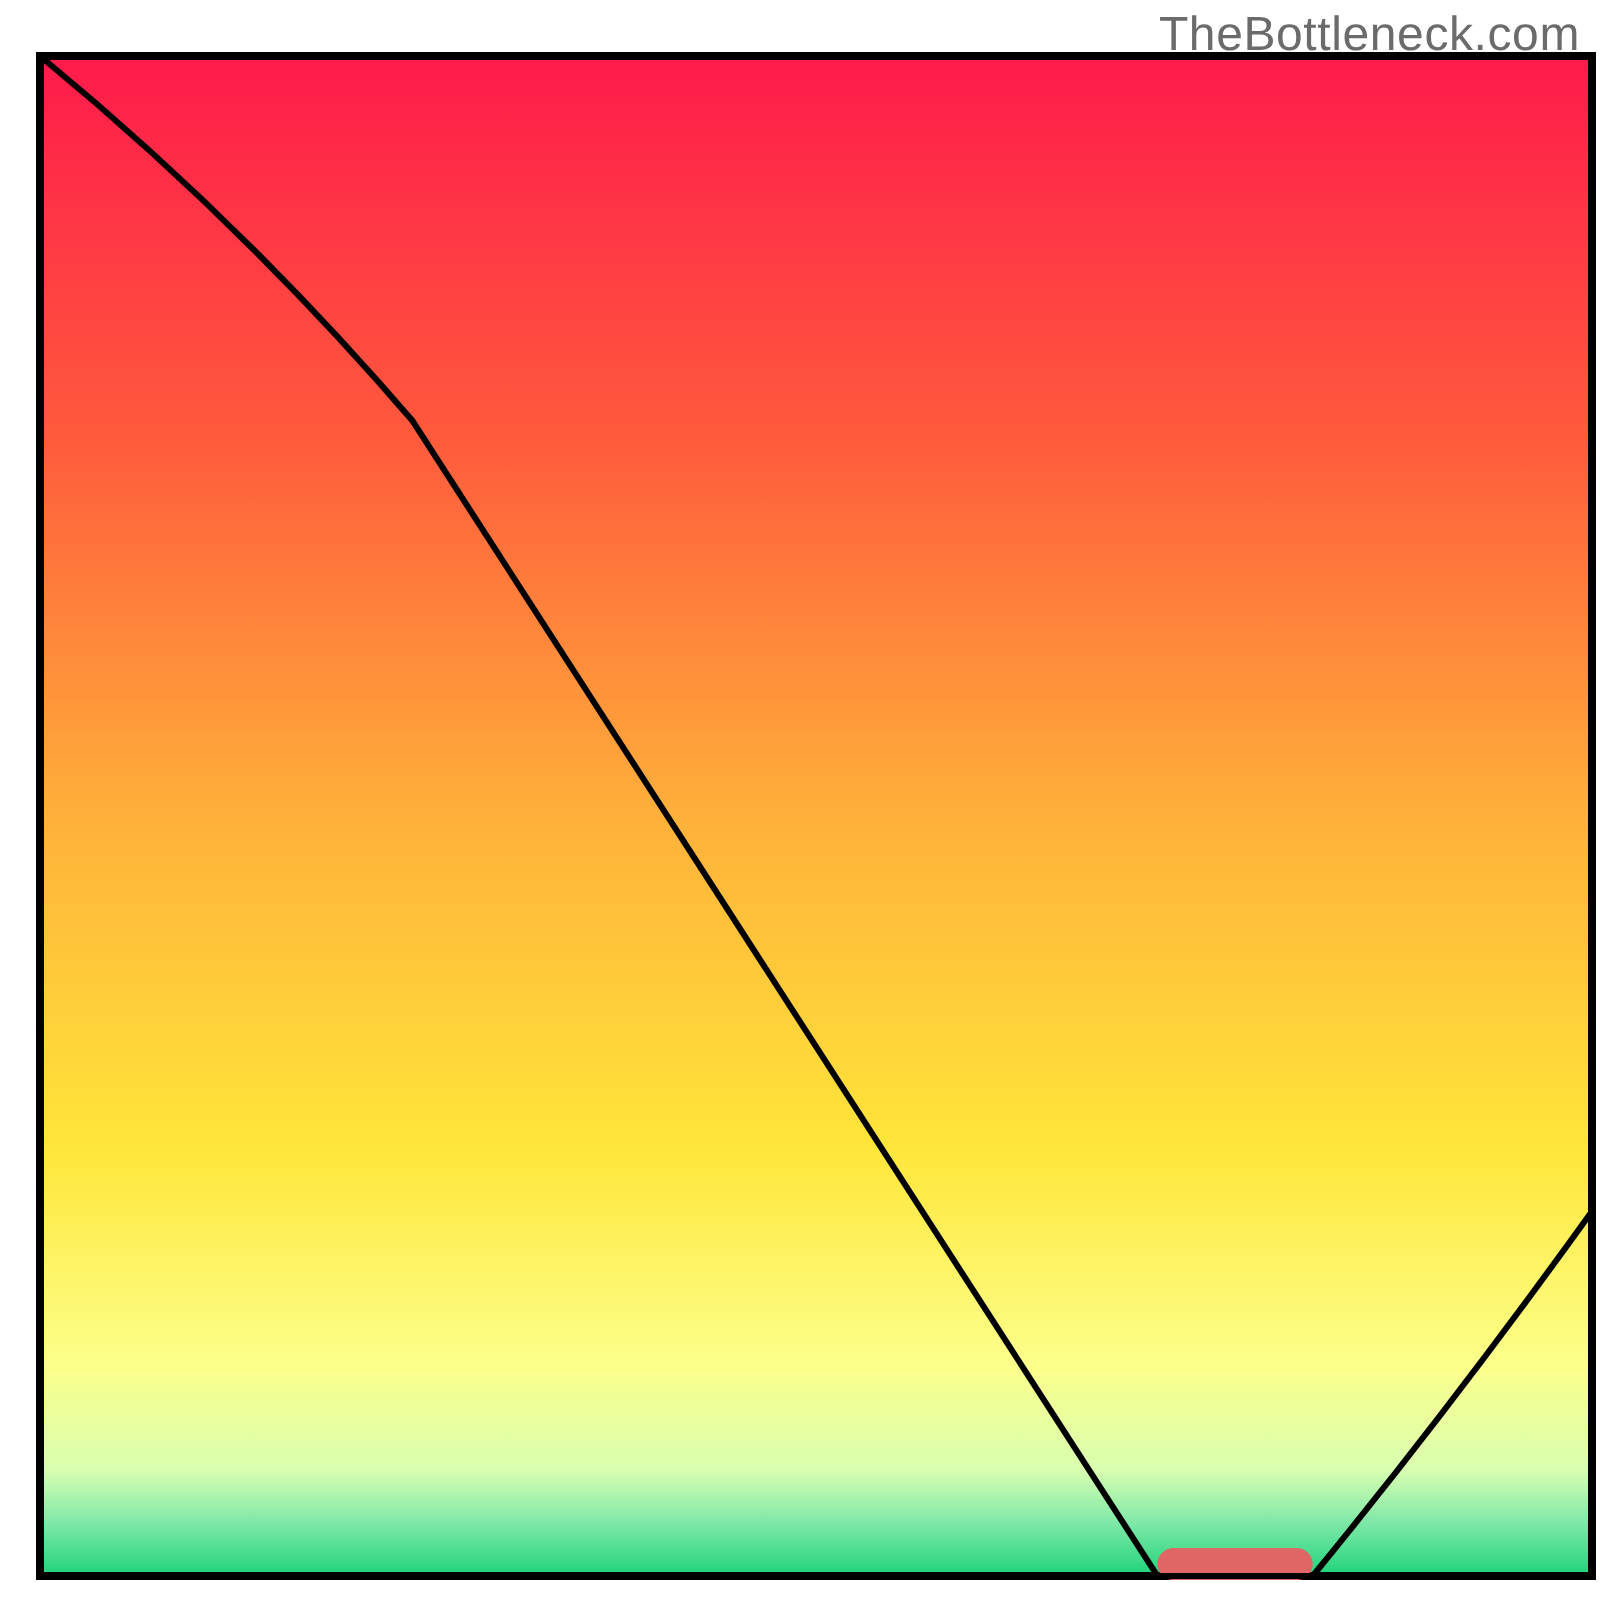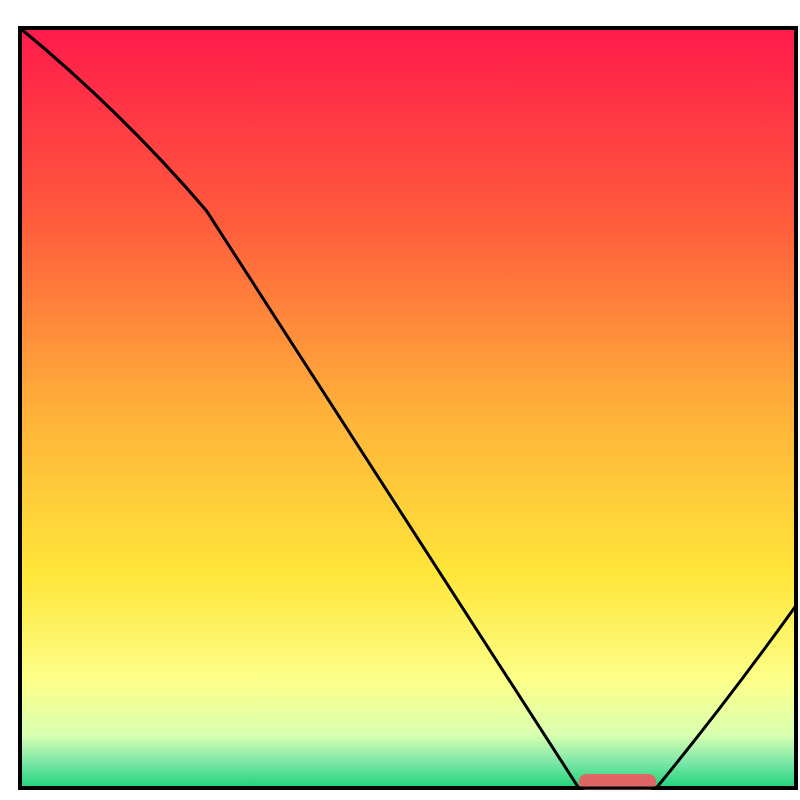--- a/index.html
+++ b/index.html
@@ -28,20 +28,21 @@
     position: absolute;
     top: 0;
     left: 0;
   }
 </style>
 </head>
 <body>
 
 <div class="frame">
 
+  <div class="watermark">TheBottleneck.com</div>
 
   <svg class="chart" width="800" height="800" viewBox="0 0 800 800">
     <defs>
       <linearGradient id="bg-grad" x1="0" y1="0" x2="0" y2="1">
           <stop offset="0%" stop-color="#ff1a4b"></stop>
           <stop offset="25%" stop-color="#ff5a3c"></stop>
           <stop offset="50%" stop-color="#ffb03a"></stop>
           <stop offset="72%" stop-color="#ffe63a"></stop>
           <stop offset="86%" stop-color="#fcff8a"></stop>
           <stop offset="93%" stop-color="#d9ffb0"></stop>

